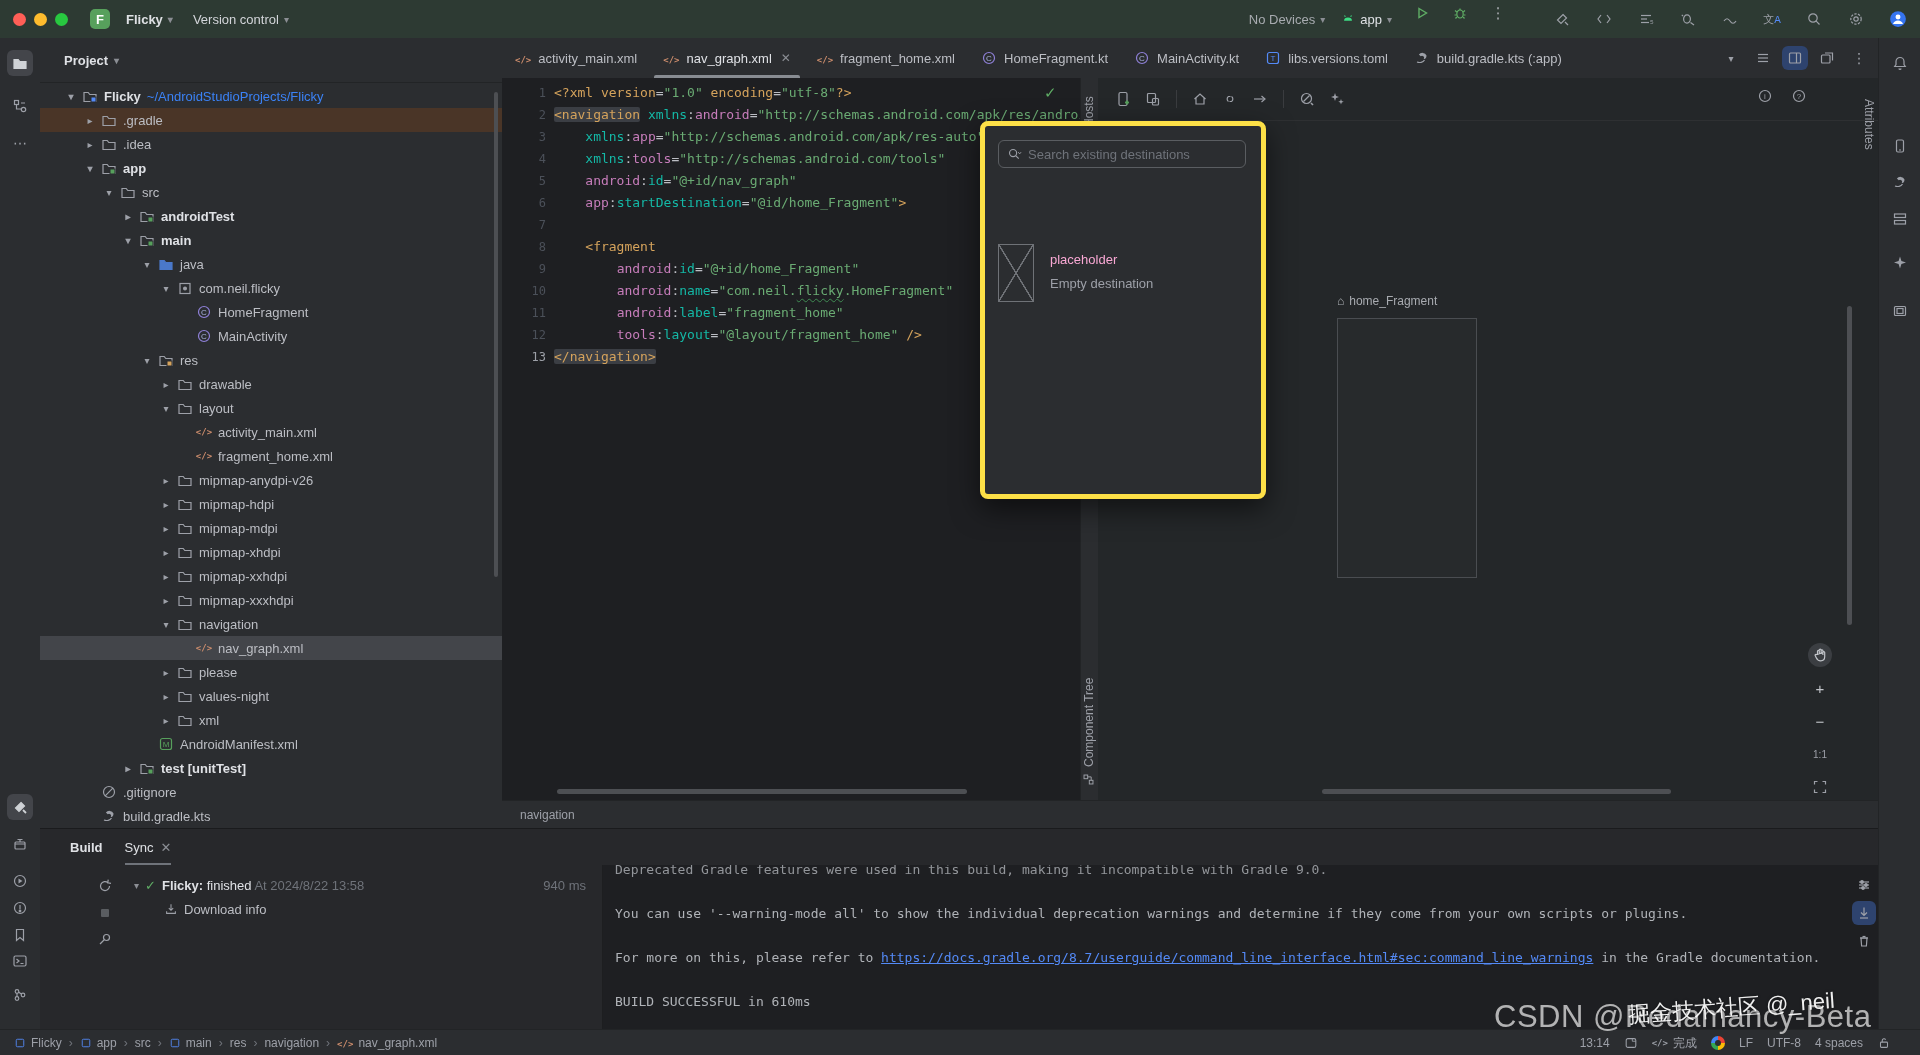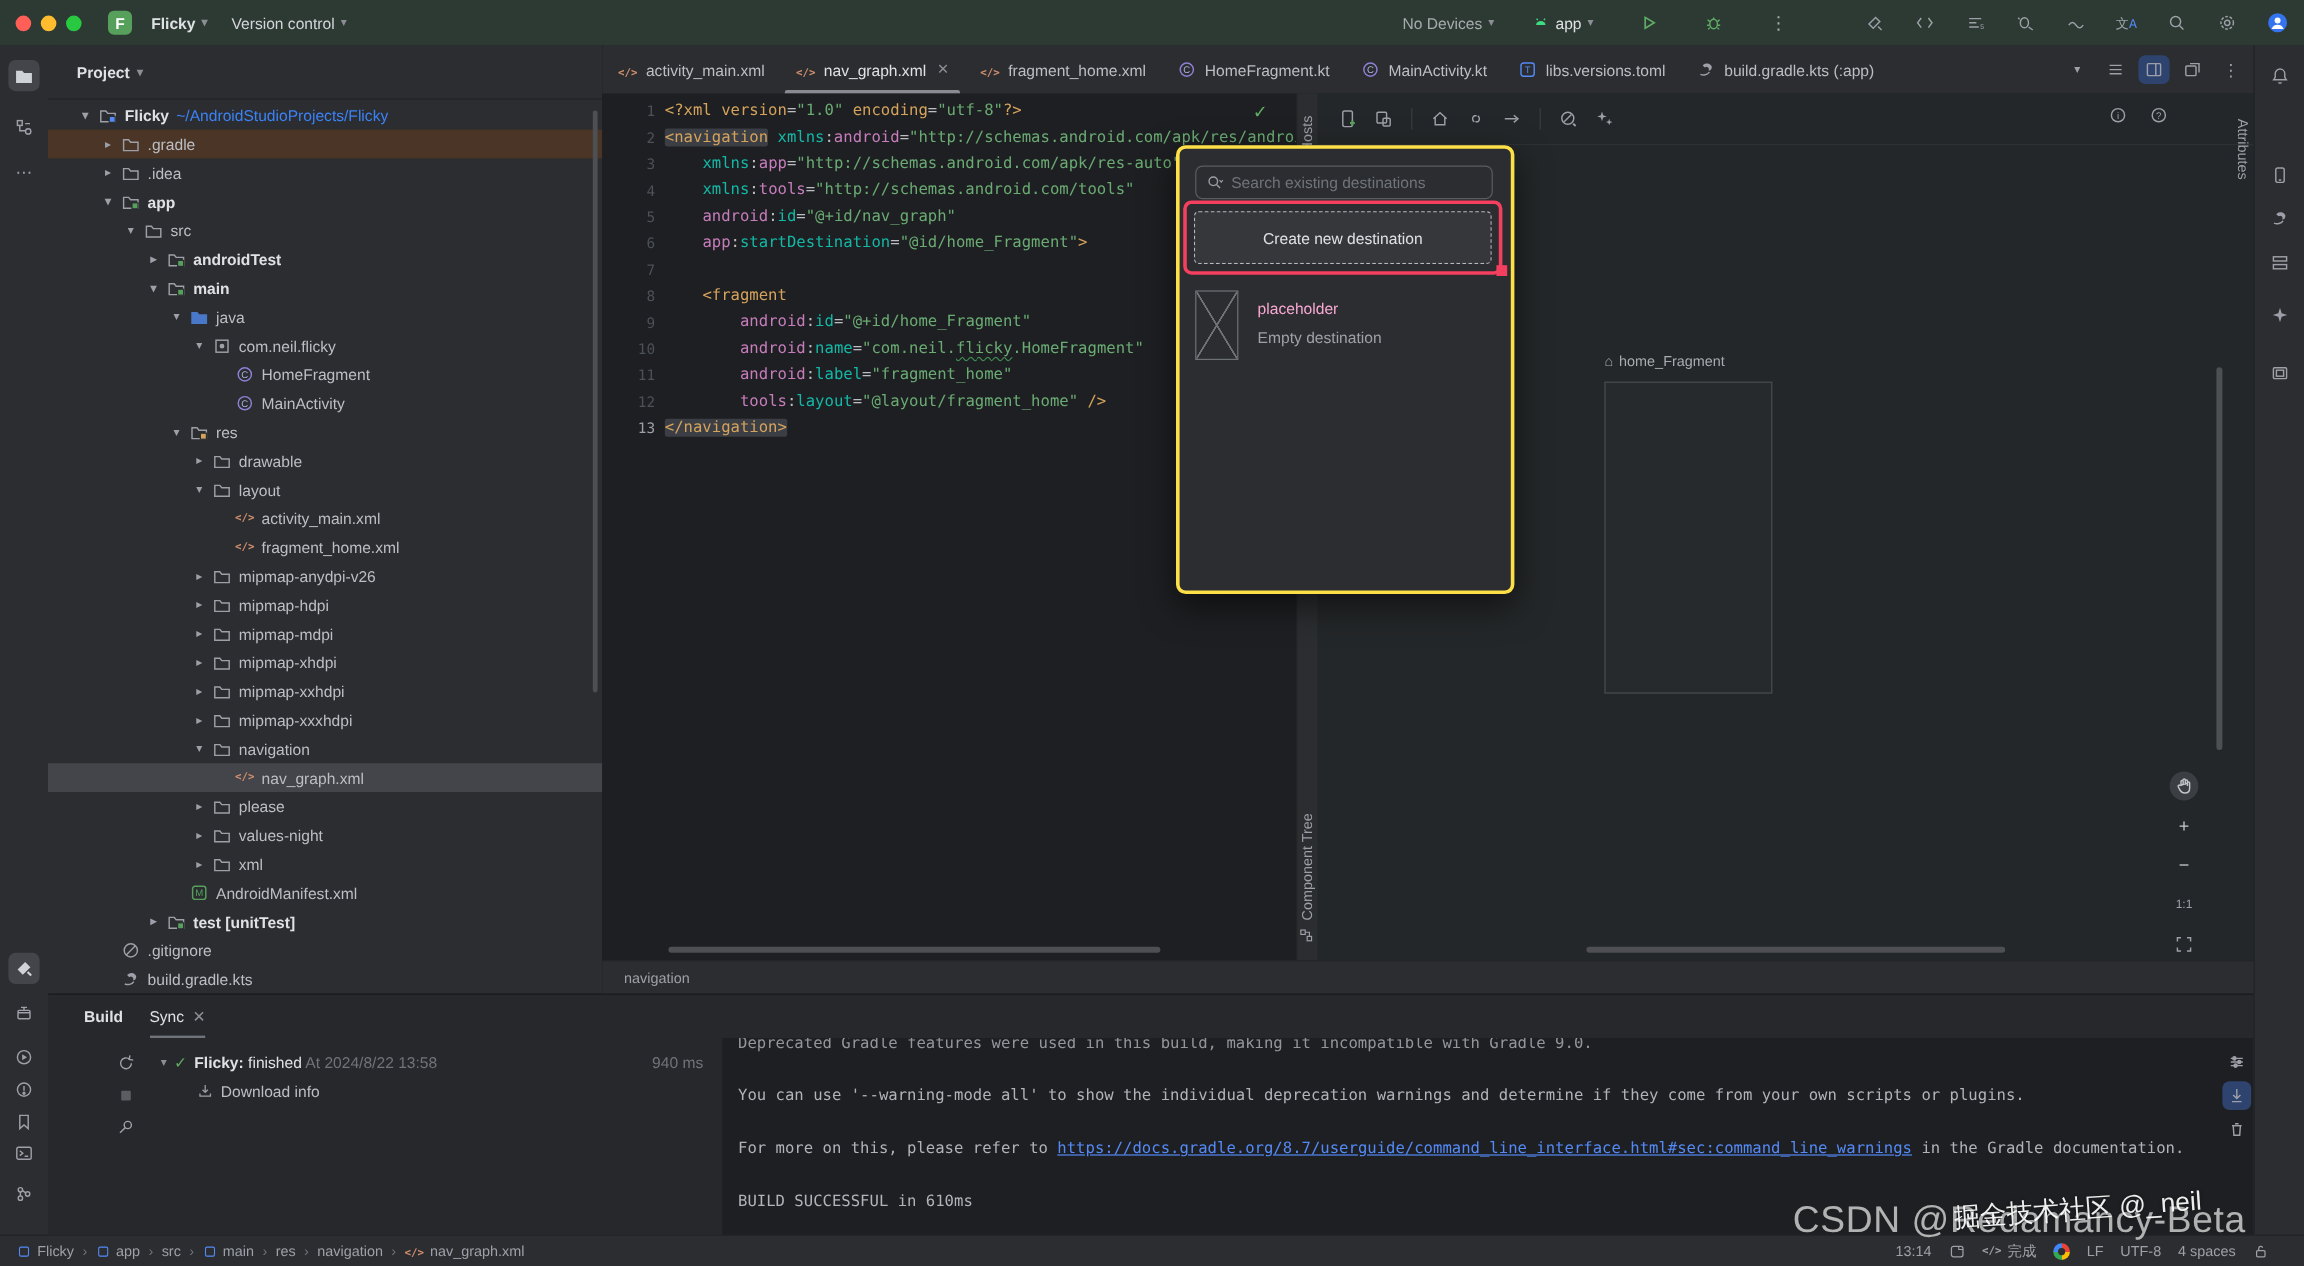--- a/index.html
+++ b/index.html
@@ -10,21 +10,21 @@
   svg{display:block;}
   
   .titlebar{left:0;top:0;width:1920px;height:38px;background:#2d3a33;display:flex;align-items:center;}
   .traffic{display:flex;gap:8px;margin-left:13px;}
   .tl{width:13px;height:13px;border-radius:50%;}
   .applogo{width:20px;height:20px;border-radius:5px;background:#57a05c;color:#fff;font-weight:bold;
     font-size:13px;display:flex;align-items:center;justify-content:center;margin-left:22px;}
   .tmenu{display:flex;align-items:center;gap:5px;padding:4px 10px;border-radius:6px;color:#dfe1e5;font-weight:600;}
   .tmenu.plain{font-weight:400;color:#d3d5da;}
   .chev{color:#8b8e94;font-size:10px;}
-  .title-right{position:absolute;right:8px;top:0;height:38px;display:flex;align-items:center;gap:26px;}
+  .title-right{position:absolute;right:8px;top:0;height:38px;display:flex;gap:10px;}
   .trbtn{width:28px;height:26px;display:flex;align-items:center;justify-content:center;border-radius:6px;color:#a8abb0;}
   .devices{color:#a8abb0;display:flex;gap:5px;align-items:center;margin-right:6px;}
   
   .lstripe{left:0;top:38px;width:40px;height:991px;background:#2b2d30;border-right:1px solid #222426;}
   .rstripe{left:1878px;top:38px;width:42px;height:991px;background:#2b2d30;border-left:1px solid #222426;}
   .stripe-btn{position:absolute;left:7px;width:26px;height:26px;border-radius:6px;display:flex;align-items:center;justify-content:center;color:#9da0a8;}
   .rstripe .stripe-btn{left:8px;}
   .stripe-btn.active{background:#43454a;color:#dfe1e5;}
   
   .project{left:40px;top:38px;width:462px;height:790px;background:#2b2d30;border-right:1px solid #1a1b1d;}
@@ -69,21 +69,21 @@
   .dtoolbar{position:absolute;left:0;top:0;width:780px;height:42px;border-bottom:1px solid #2e3032;display:flex;align-items:center;padding-left:12px;gap:4px;}
   .dt-ic{width:26px;height:24px;display:flex;align-items:center;justify-content:center;color:#9da0a8;border-radius:5px;}
   .dt-sep{width:1px;height:18px;background:#3a3c3f;margin:0 6px;}
   .frag-label{position:absolute;display:flex;gap:5px;align-items:center;color:#a8abb0;font-size:12px;}
   .frag-frame{position:absolute;border:1px solid #4a4d51;background:rgba(255,255,255,0.015);}
   .zoombtns{position:absolute;right:46px;display:flex;flex-direction:column;gap:9px;align-items:center;}
   .zb{width:24px;height:24px;border-radius:50%;display:flex;align-items:center;justify-content:center;color:#c2c5ca;font-size:15px;}
   .zb.circle{background:#3b3e42;}
   .zb.ratio{font-size:10px;color:#9da0a8;}
   
-  .popup{left:980px;top:121px;width:276px;height:368px;background:#2b2d30;border:3px solid #fde047;border-radius:8px;
+  .popup{left:980px;top:121px;width:276px;height:368px;background:#2b2d30;border:5px solid #fde047;border-radius:8px;
     box-shadow:0 10px 28px rgba(0,0,0,.55);z-index:40;}
   .searchfield{position:absolute;left:13px;top:14px;width:248px;height:28px;border:1px solid #5a5d61;border-radius:6px;
     display:flex;align-items:center;padding-left:8px;gap:6px;box-sizing:border-box;color:#6f737a;}
   .redbox{position:absolute;left:3px;top:43px;width:266px;height:62px;border:3px solid #f43f5e;border-radius:7px;box-sizing:border-box;}
   .createbtn{position:absolute;left:6px;top:6px;right:6px;bottom:6px;background:#35373b;border:1px dashed #b6b9bf;
     border-radius:4px;display:flex;align-items:center;justify-content:center;color:#dfe1e5;}
   .redhandle{position:absolute;right:-7px;top:51px;width:9px;height:9px;background:#f43f5e;}
   .ph-item{position:absolute;left:13px;top:118px;display:flex;gap:16px;}
   .ph-thumb{width:34px;height:56px;border:1px solid #6f7277;position:relative;flex:none;}
   .ph-thumb::before,.ph-thumb::after{content:"";position:absolute;left:0;top:0;width:100%;height:100%;}
@@ -844,26 +844,20 @@
     <div class="searchfield">
       <span id="mag-ic">
           <svg width="15" height="15" viewBox="0 0 16 16" fill="none" stroke="#9da0a8" stroke-width="1.2">
             <circle cx="6.5" cy="6.5" r="3.8"></circle>
             <line x1="9.5" y1="9.5" x2="12.5" y2="12.5"></line>
             <path d="M12 5.5l1.5 1.8 1.5-1.8" stroke-width="1"></path>
           </svg>
         </span>
       <span>Search existing destinations</span>
     </div>
-    <div class="redbox">
-      <div class="createbtn">
-        <span>Create new destination</span>
-      </div>
-      <div class="redhandle"></div>
-    </div>
     <div class="ph-item">
       <div class="ph-thumb"></div>
       <div>
         <div class="ph-title">placeholder</div>
         <div class="ph-sub">Empty destination</div>
       </div>
     </div>
   </div>
 
   <div class="abs crumbbar">

